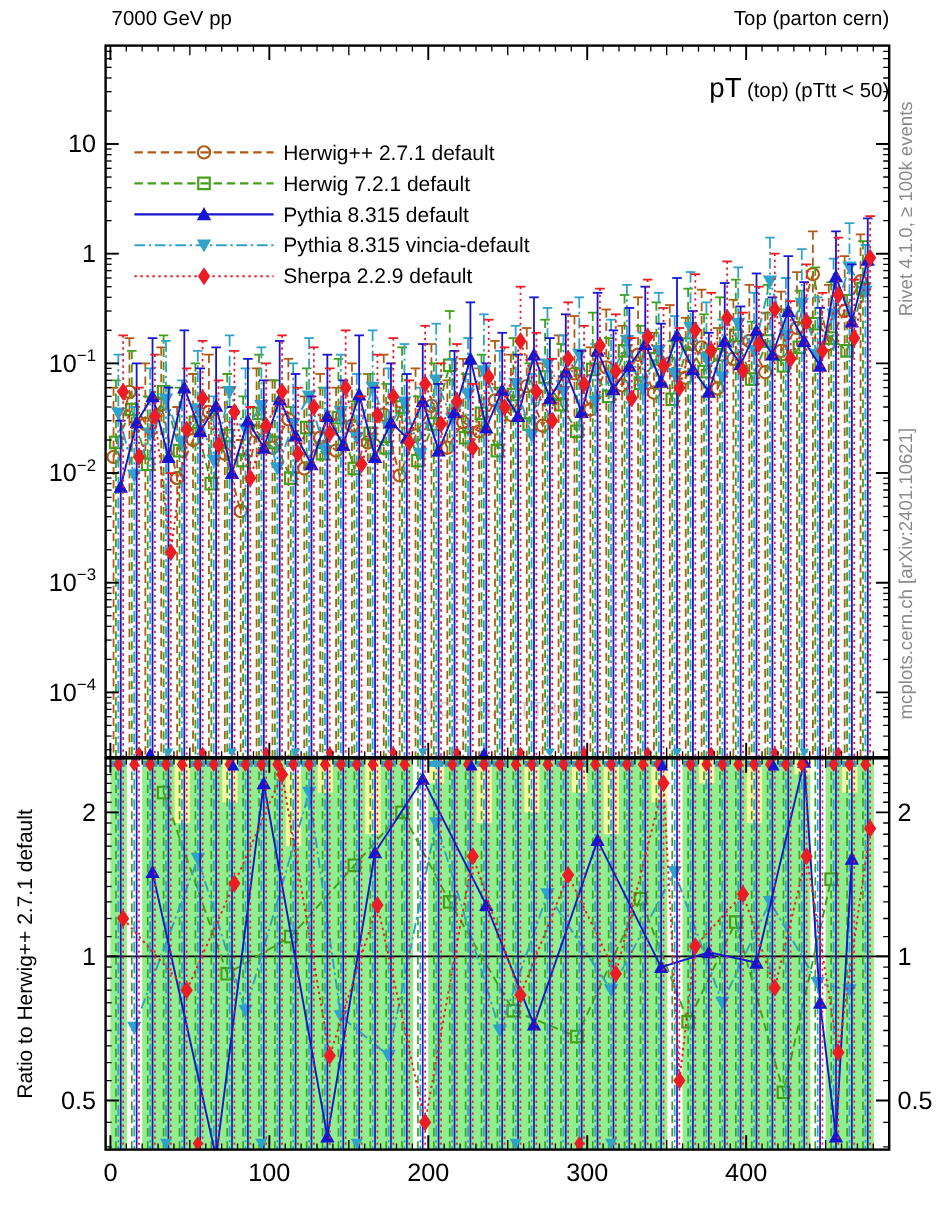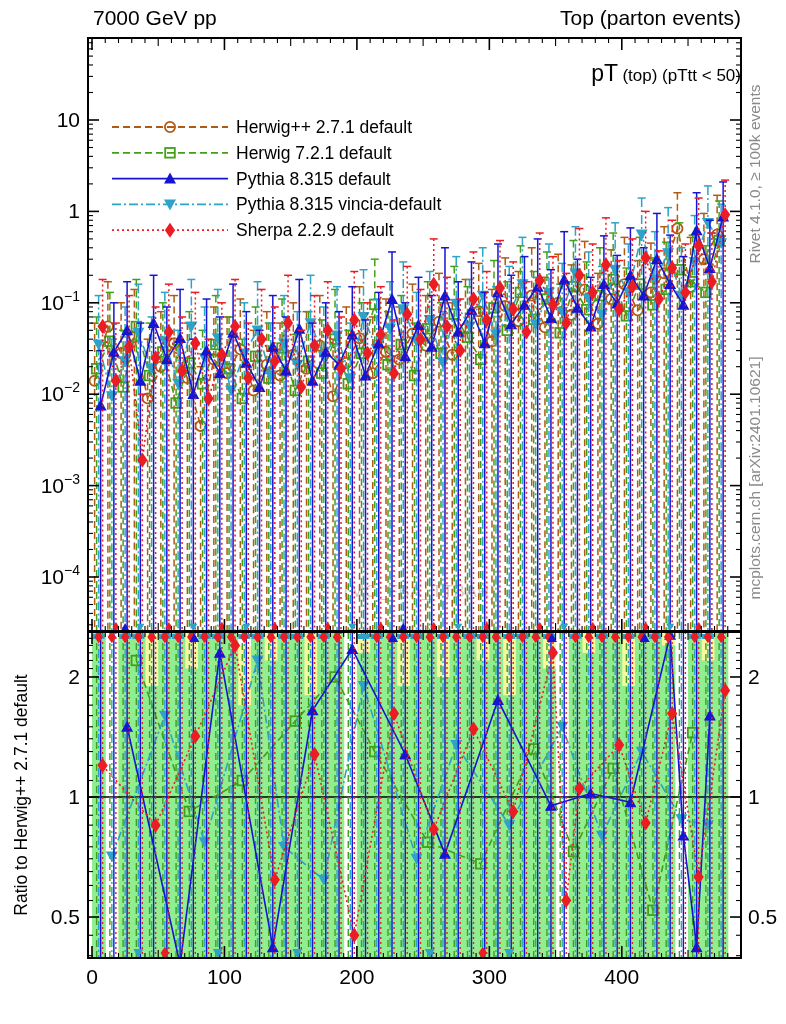--- a/index.html
+++ b/index.html
@@ -1,19 +1,19 @@
 <!DOCTYPE html>
 <html><head>
 <meta charset="utf-8">
 <style>
   html,body{margin:0;padding:0;background:#fff;}
   #stage{position:relative;width:786px;height:1024px;background:#fff;overflow:hidden;
          font-family:"Liberation Sans",sans-serif;color:#000;}
   #plotsvg{position:absolute;left:0;top:0;}
-  .hdr{position:absolute;top:6px;font-size:21px;white-space:nowrap;}
+  .hdr{position:absolute;top:6px;font-size:17px;white-space:nowrap;}
   #hdr-left{left:93px;}
   #hdr-right{left:400px;width:341px;text-align:right;}
   #ptitle{position:absolute;left:88px;top:60px;width:653px;text-align:right;white-space:nowrap;}
   #ptitle .t1{font-size:23px;}
   #ptitle .t2{font-size:17px;}
   svg text{font-family:"Liberation Sans",sans-serif;}
 </style>
 </head>
 <body>
 
@@ -1653,15 +1653,15 @@
           <text x="236" y="210.4" font-size="17.5">Pythia 8.315 vincia-default</text>
         </g>
         <g>
           <line x1="112" y1="230.2" x2="228" y2="230.2" stroke="#ec1c24" stroke-width="1.8" stroke-dasharray="2 3"></line>
           <path d="M170 222.7L175.1 230.2L170 237.7L164.9 230.2Z" fill="#ec1c24"></path>
           <text x="236" y="236.2" font-size="17.5">Sherpa 2.2.9 default</text>
         </g>
       </g>
     </svg>
   <div class="hdr" id="hdr-left">7000 GeV pp</div>
-  <div class="hdr" id="hdr-right">Top (parton events)</div>
+  <div class="hdr" id="hdr-right">Top (parton cern)</div>
   <div id="ptitle"><span class="t1">pT</span> <span class="t2">(top) (pTtt &lt; 50)</span></div>
 </div>
 
 </body></html>

